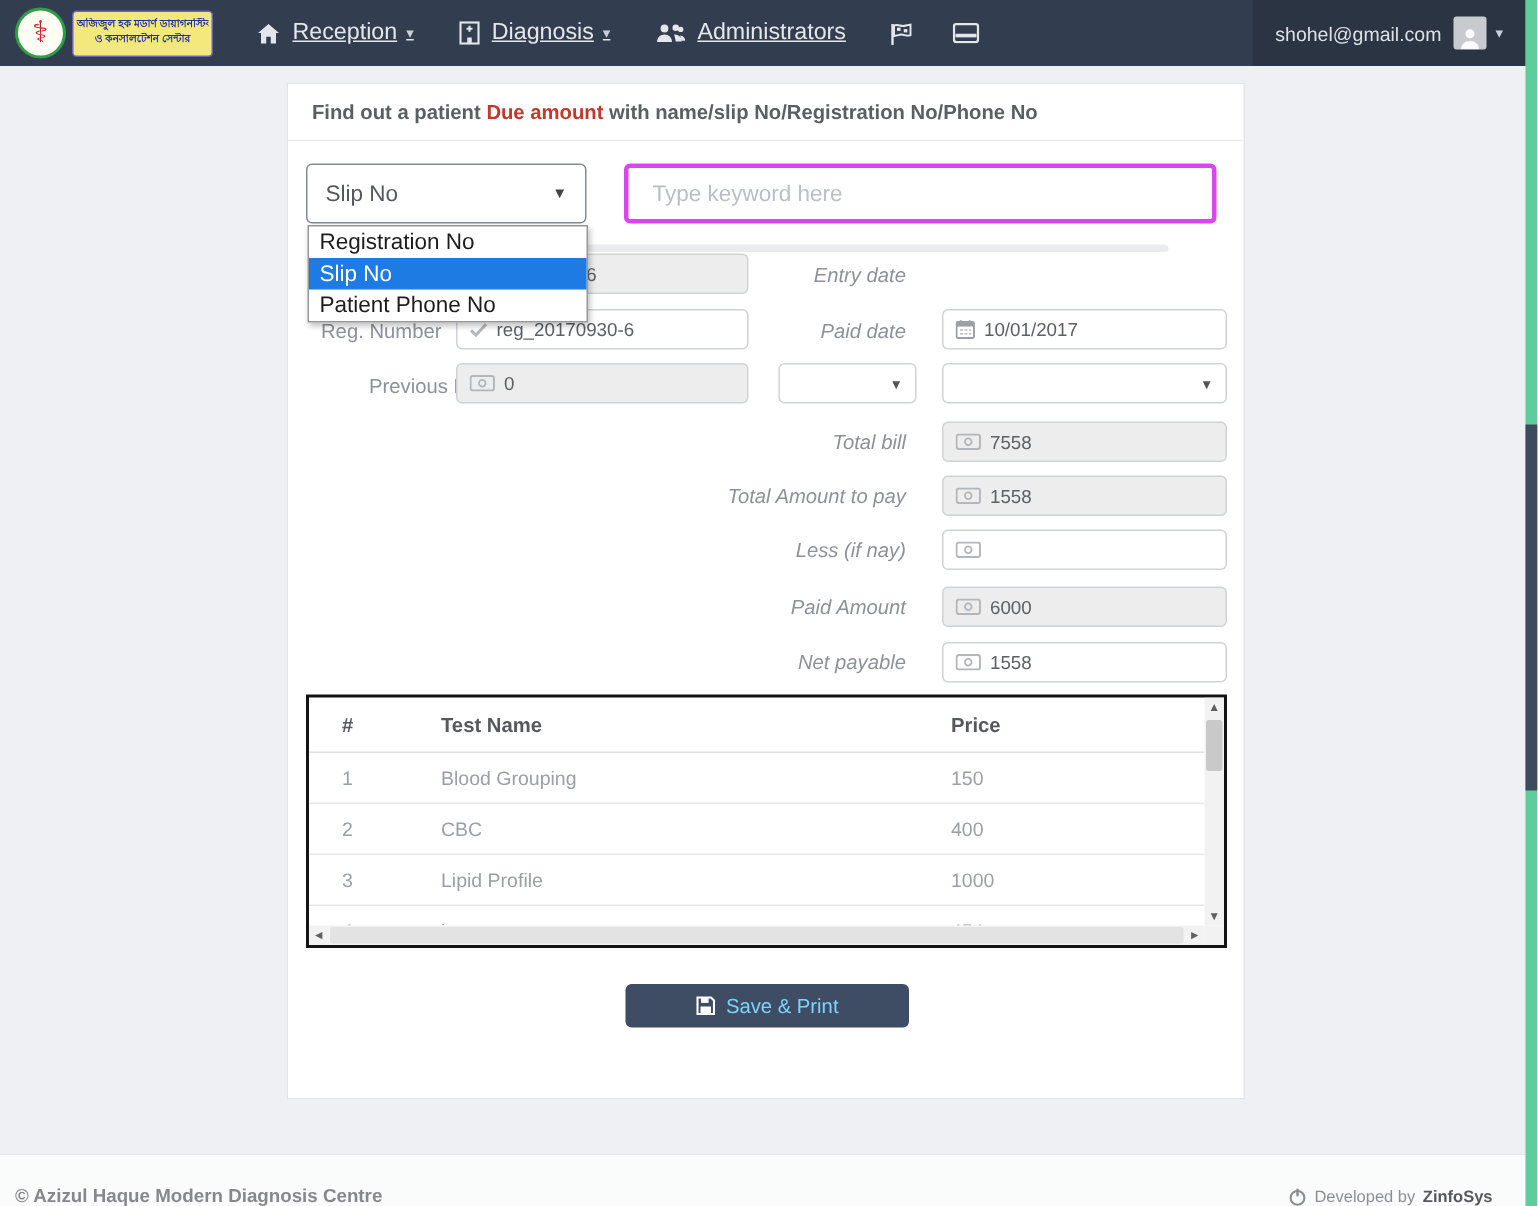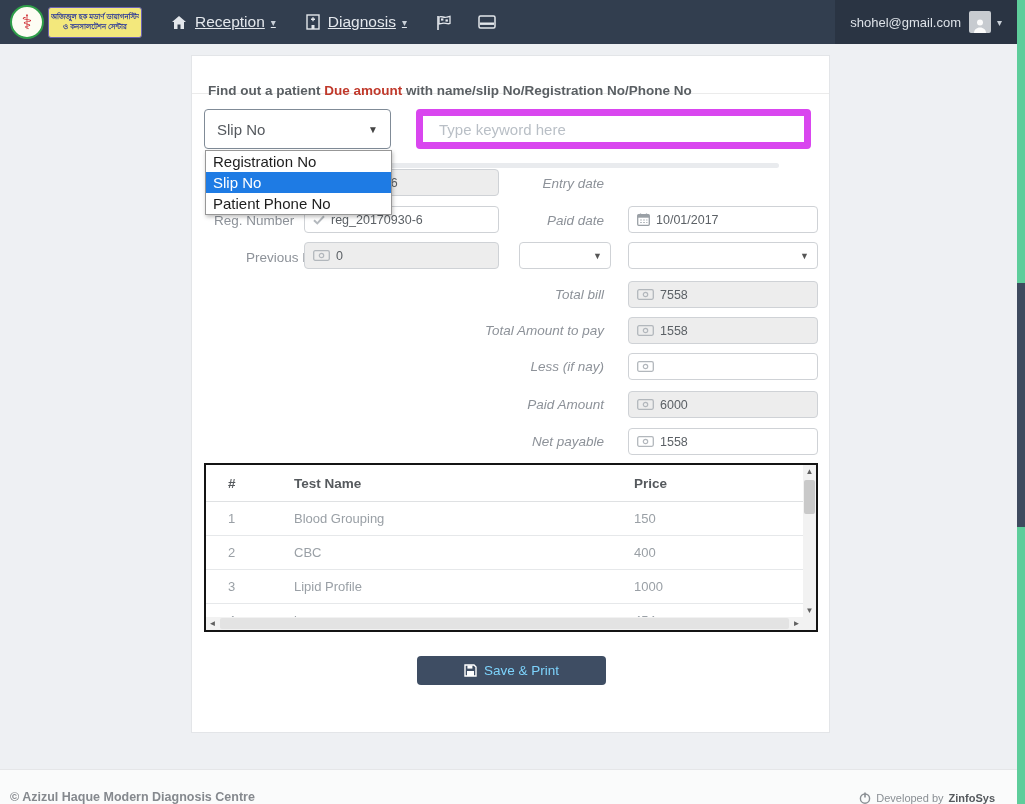--- a/index.html
+++ b/index.html
@@ -19,27 +19,27 @@
   .nav-items { display:flex; align-items:center; height:44px; margin-left:14px; }
   .nav-item { display:flex; align-items:center; gap:8px; padding:0 15px; height:44px; color:#e3e7ec; font-size:15.5px; cursor:pointer;text-decoration:underline; }
   .nav-item svg { display:block; }
   .nav-caret { font-size:10px; color:#c9d0d8; margin-left:-2px; }
   .nav-icon-only { padding:0 13px; }
   .nav-user { margin-left:auto; height:44px; background:#2a3443; display:flex; align-items:center; gap:8px; padding:0 15px; color:#dde2e8; font-size:13px; cursor:pointer; }
   .avatar { width:22px; height:22px; background:#c7cbd0; border-radius:2px; display:flex; align-items:flex-end; justify-content:center; overflow:hidden; }
 
   
   .card { position:absolute; left:191px; top:55px; width:639px; height:678px; background:#ffffff; border:1px solid #e3e5e8; z-index:10; }
-  .card-header { height:38px; line-height:37px; border-bottom:1px solid #ebebeb; padding:16px 16px; font-size:13.5px; font-weight:bold; color:#5a5f63; }
+  .card-header { height:38px; line-height:37px; border-bottom:1px solid #ebebeb; padding:0 16px; font-size:13.5px; font-weight:bold; color:#5a5f63; }
   .card-header .hl { color:#c0392b; }
 
   
   .sel-box { position:absolute; left:12px; top:53px; width:187px; height:40px; background:#fff; border:1px solid #808b97; border-radius:4px; display:flex; align-items:center; padding:0 12px; font-size:15px; color:#55595e; cursor:pointer; }
   .sel-box .caret { margin-left:auto; font-size:10px; color:#444; }
-  .keyword { position:absolute; left:224px; top:53px; width:395px; height:40px; border:7px solid #d946ef; border-radius:4px; padding:0 16px; font-size:15px; color:#555; font-family:"Liberation Sans",sans-serif; }
+  .keyword { position:absolute; left:224px; top:53px; width:395px; height:40px; border:3px solid #d946ef; border-radius:4px; padding:0 16px; font-size:15px; color:#555; font-family:"Liberation Sans",sans-serif; }
   .keyword::placeholder { color:#b9bfc6; }
 
   
   .dropdown { position:absolute; left:13px; top:94px; width:187px; background:#fff; border:1px solid #979797; box-shadow:1px 2px 4px rgba(0,0,0,.25); z-index:55; }
   .dropdown .opt { height:21px; line-height:21px; padding:0 7px; font-size:15px; color:#1d1d1d; white-space:nowrap; cursor:pointer; }
   .dropdown .opt.sel { background:#1e7be4; color:#fff; }
 
   .divider { position:absolute; left:17px; top:107px; width:570px; height:5px; background:#e9ebee; border-radius:3px; }
 
   
@@ -109,20 +109,33 @@
       <span class="ico">
         <svg width="14" height="16" viewBox="0 0 14 16">
             <rect x="1" y="1" width="12" height="14" fill="none" stroke="#e3e7ec" stroke-width="1.4"></rect>
             <path d="M7 3.2v4 M5 5.2h4" stroke="#e3e7ec" stroke-width="1.4"></path>
             <rect x="5.5" y="11" width="3" height="4" fill="#e3e7ec"></rect>
           </svg>
       </span>
       <span>Diagnosis</span>
       <span class="nav-caret">▾</span>
     </div>
+    <div class="nav-item">
+      <span class="ico">
+        <svg width="20" height="15" viewBox="0 0 20 15">
+            <circle cx="6" cy="4" r="2.6" fill="#e3e7ec"></circle>
+            <path d="M1 13c0-3 2.2-5 5-5s5 2 5 5z" fill="#e3e7ec"></path>
+            <circle cx="13.5" cy="3.5" r="2.2" fill="#e3e7ec"></circle>
+            <path d="M12.5 8c2.8 0 5 1.8 5 4.6h-4z" fill="#e3e7ec"></path>
+            <circle cx="16.8" cy="4.6" r="1.8" fill="#e3e7ec"></circle>
+            <path d="M16.4 8.6c2 .2 3.4 1.6 3.4 3.6h-2.4z" fill="#e3e7ec"></path>
+          </svg>
+      </span>
+      <span>Administrators</span>
+    </div>
     <div class="nav-item nav-icon-only">
       <span class="ico">
         <svg width="17" height="17" viewBox="0 0 17 17">
             <path d="M3 2v14" stroke="#e3e7ec" stroke-width="1.6"></path>
             <path d="M4 3 C7 1.6 9 4.4 12 3 L15 2.4 V9.4 C12 10.8 10 8 7 9.4 L4 10 Z" fill="none" stroke="#e3e7ec" stroke-width="1.3"></path>
             <rect x="6" y="4.4" width="2.4" height="2.2" fill="#e3e7ec"></rect>
             <rect x="10.5" y="5.4" width="2.4" height="2.2" fill="#e3e7ec"></rect>
           </svg>
       </span>
     </div>

